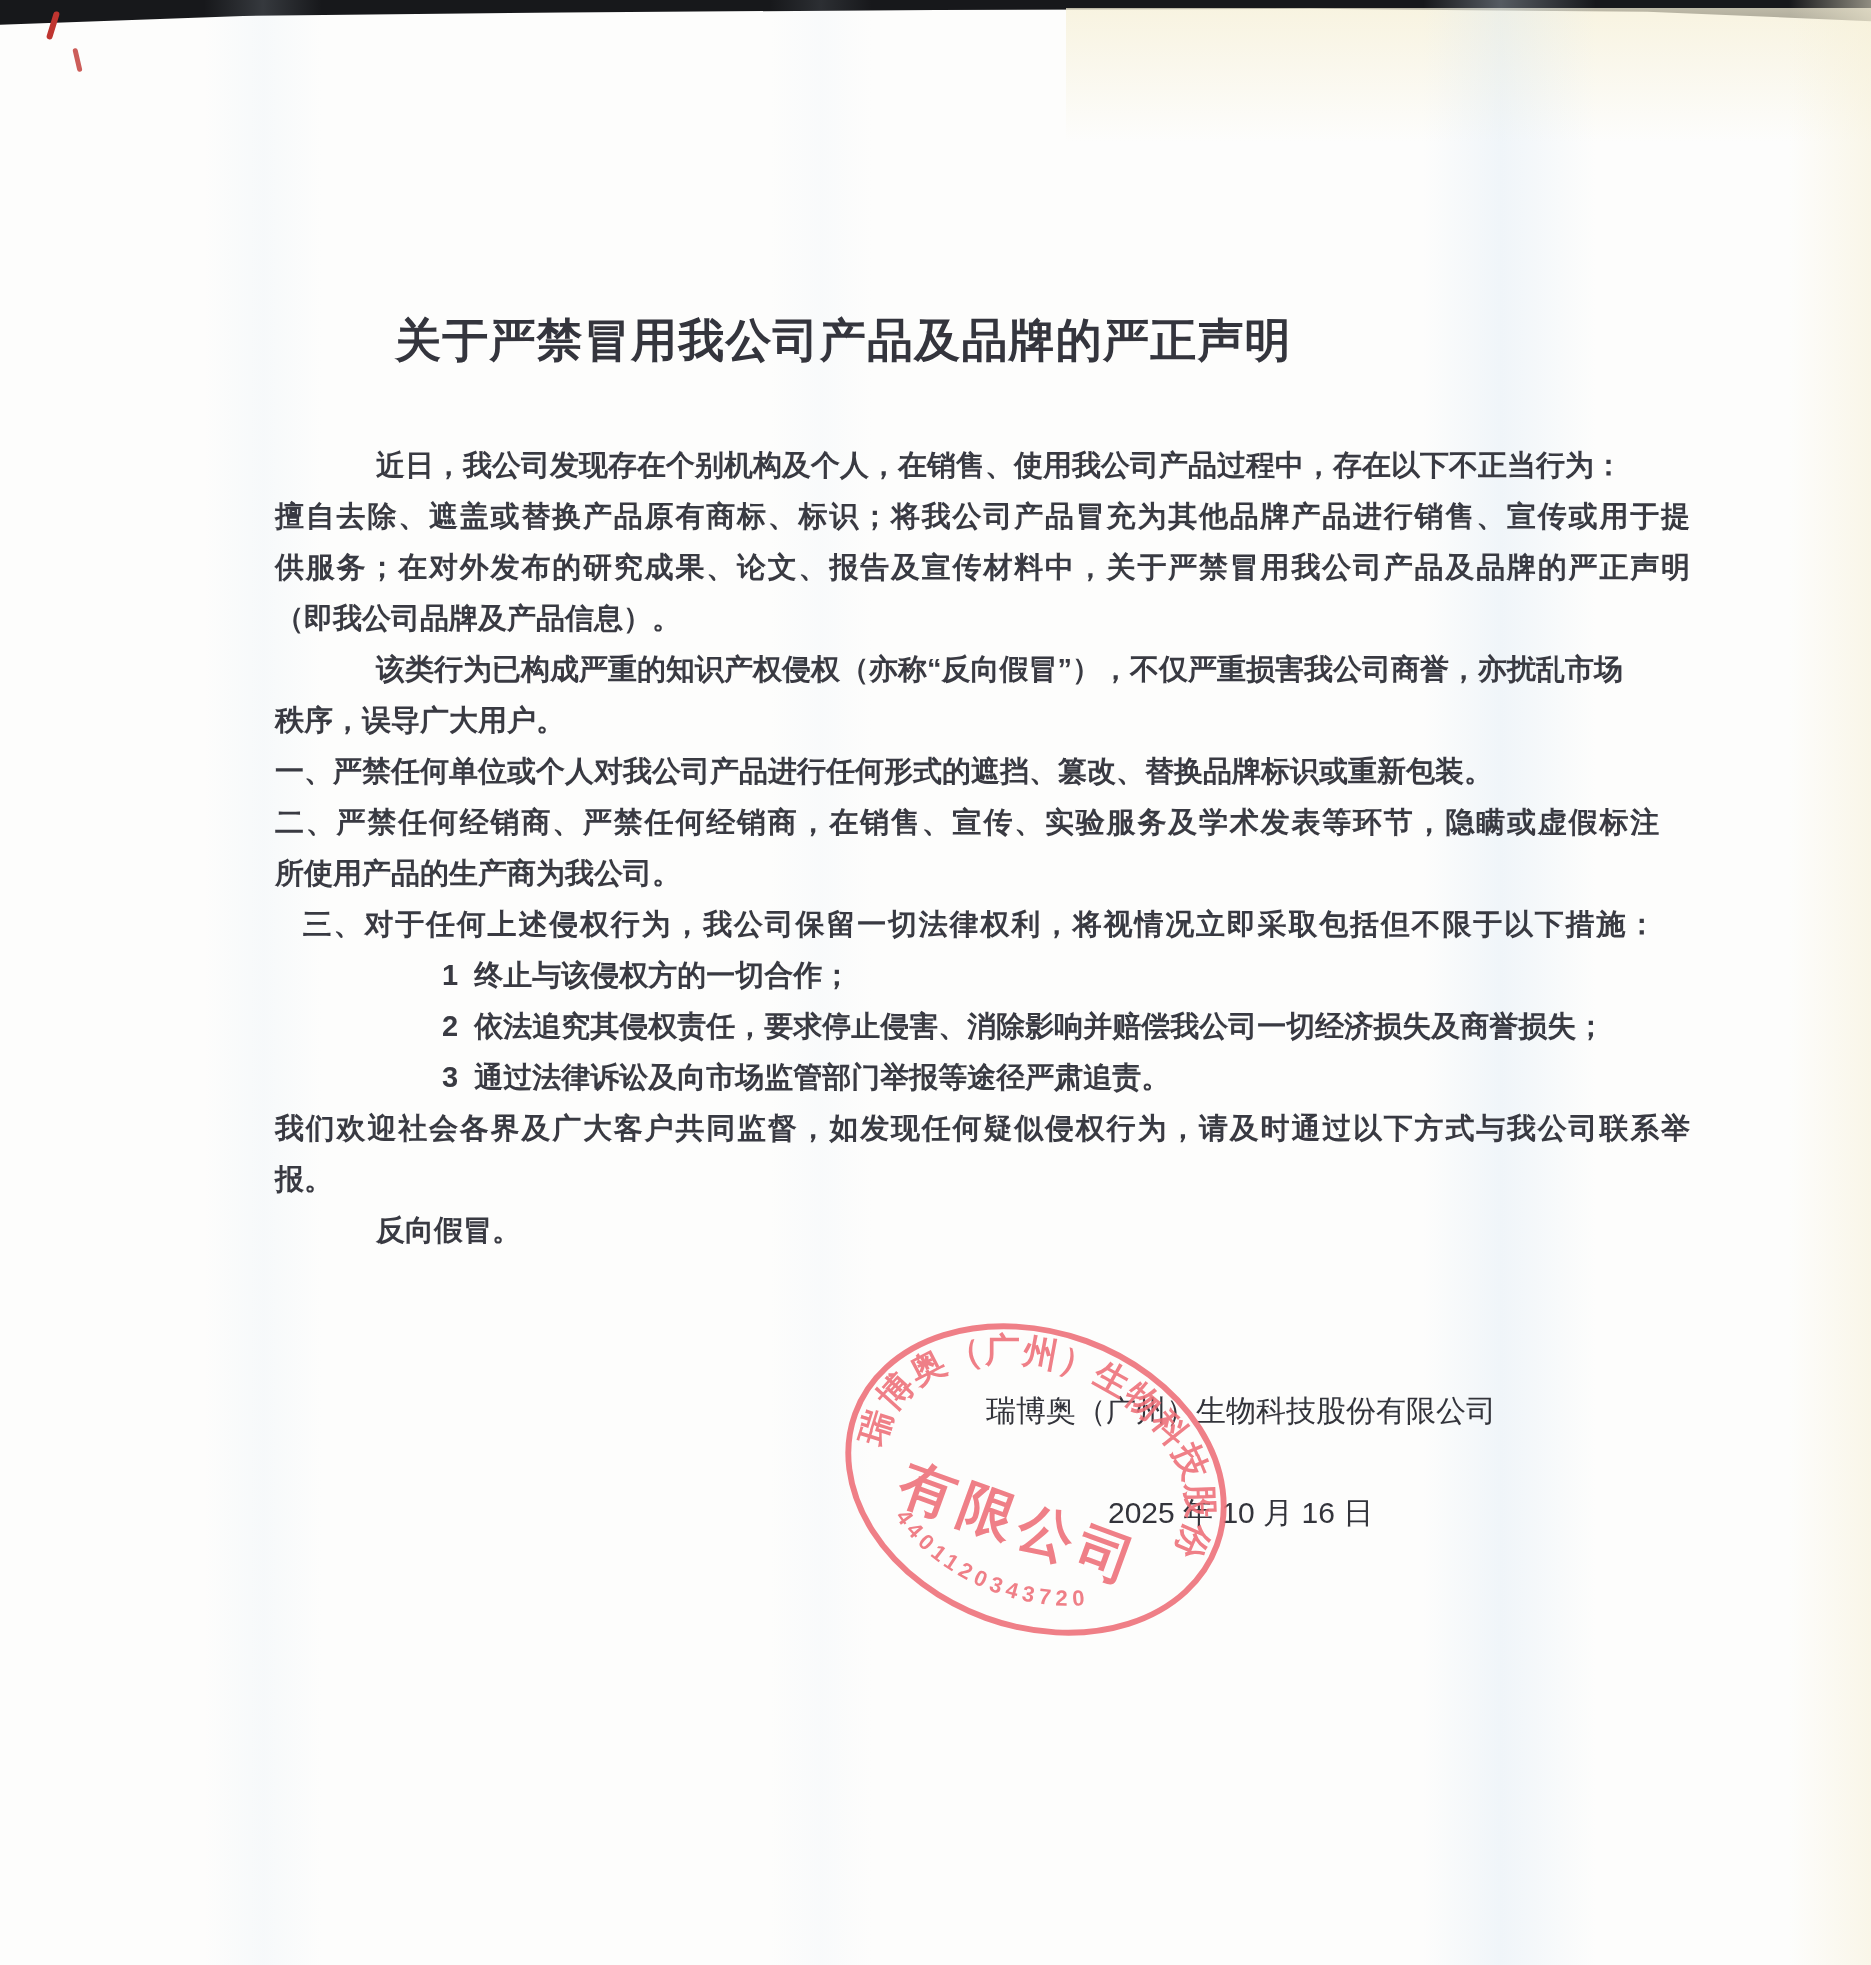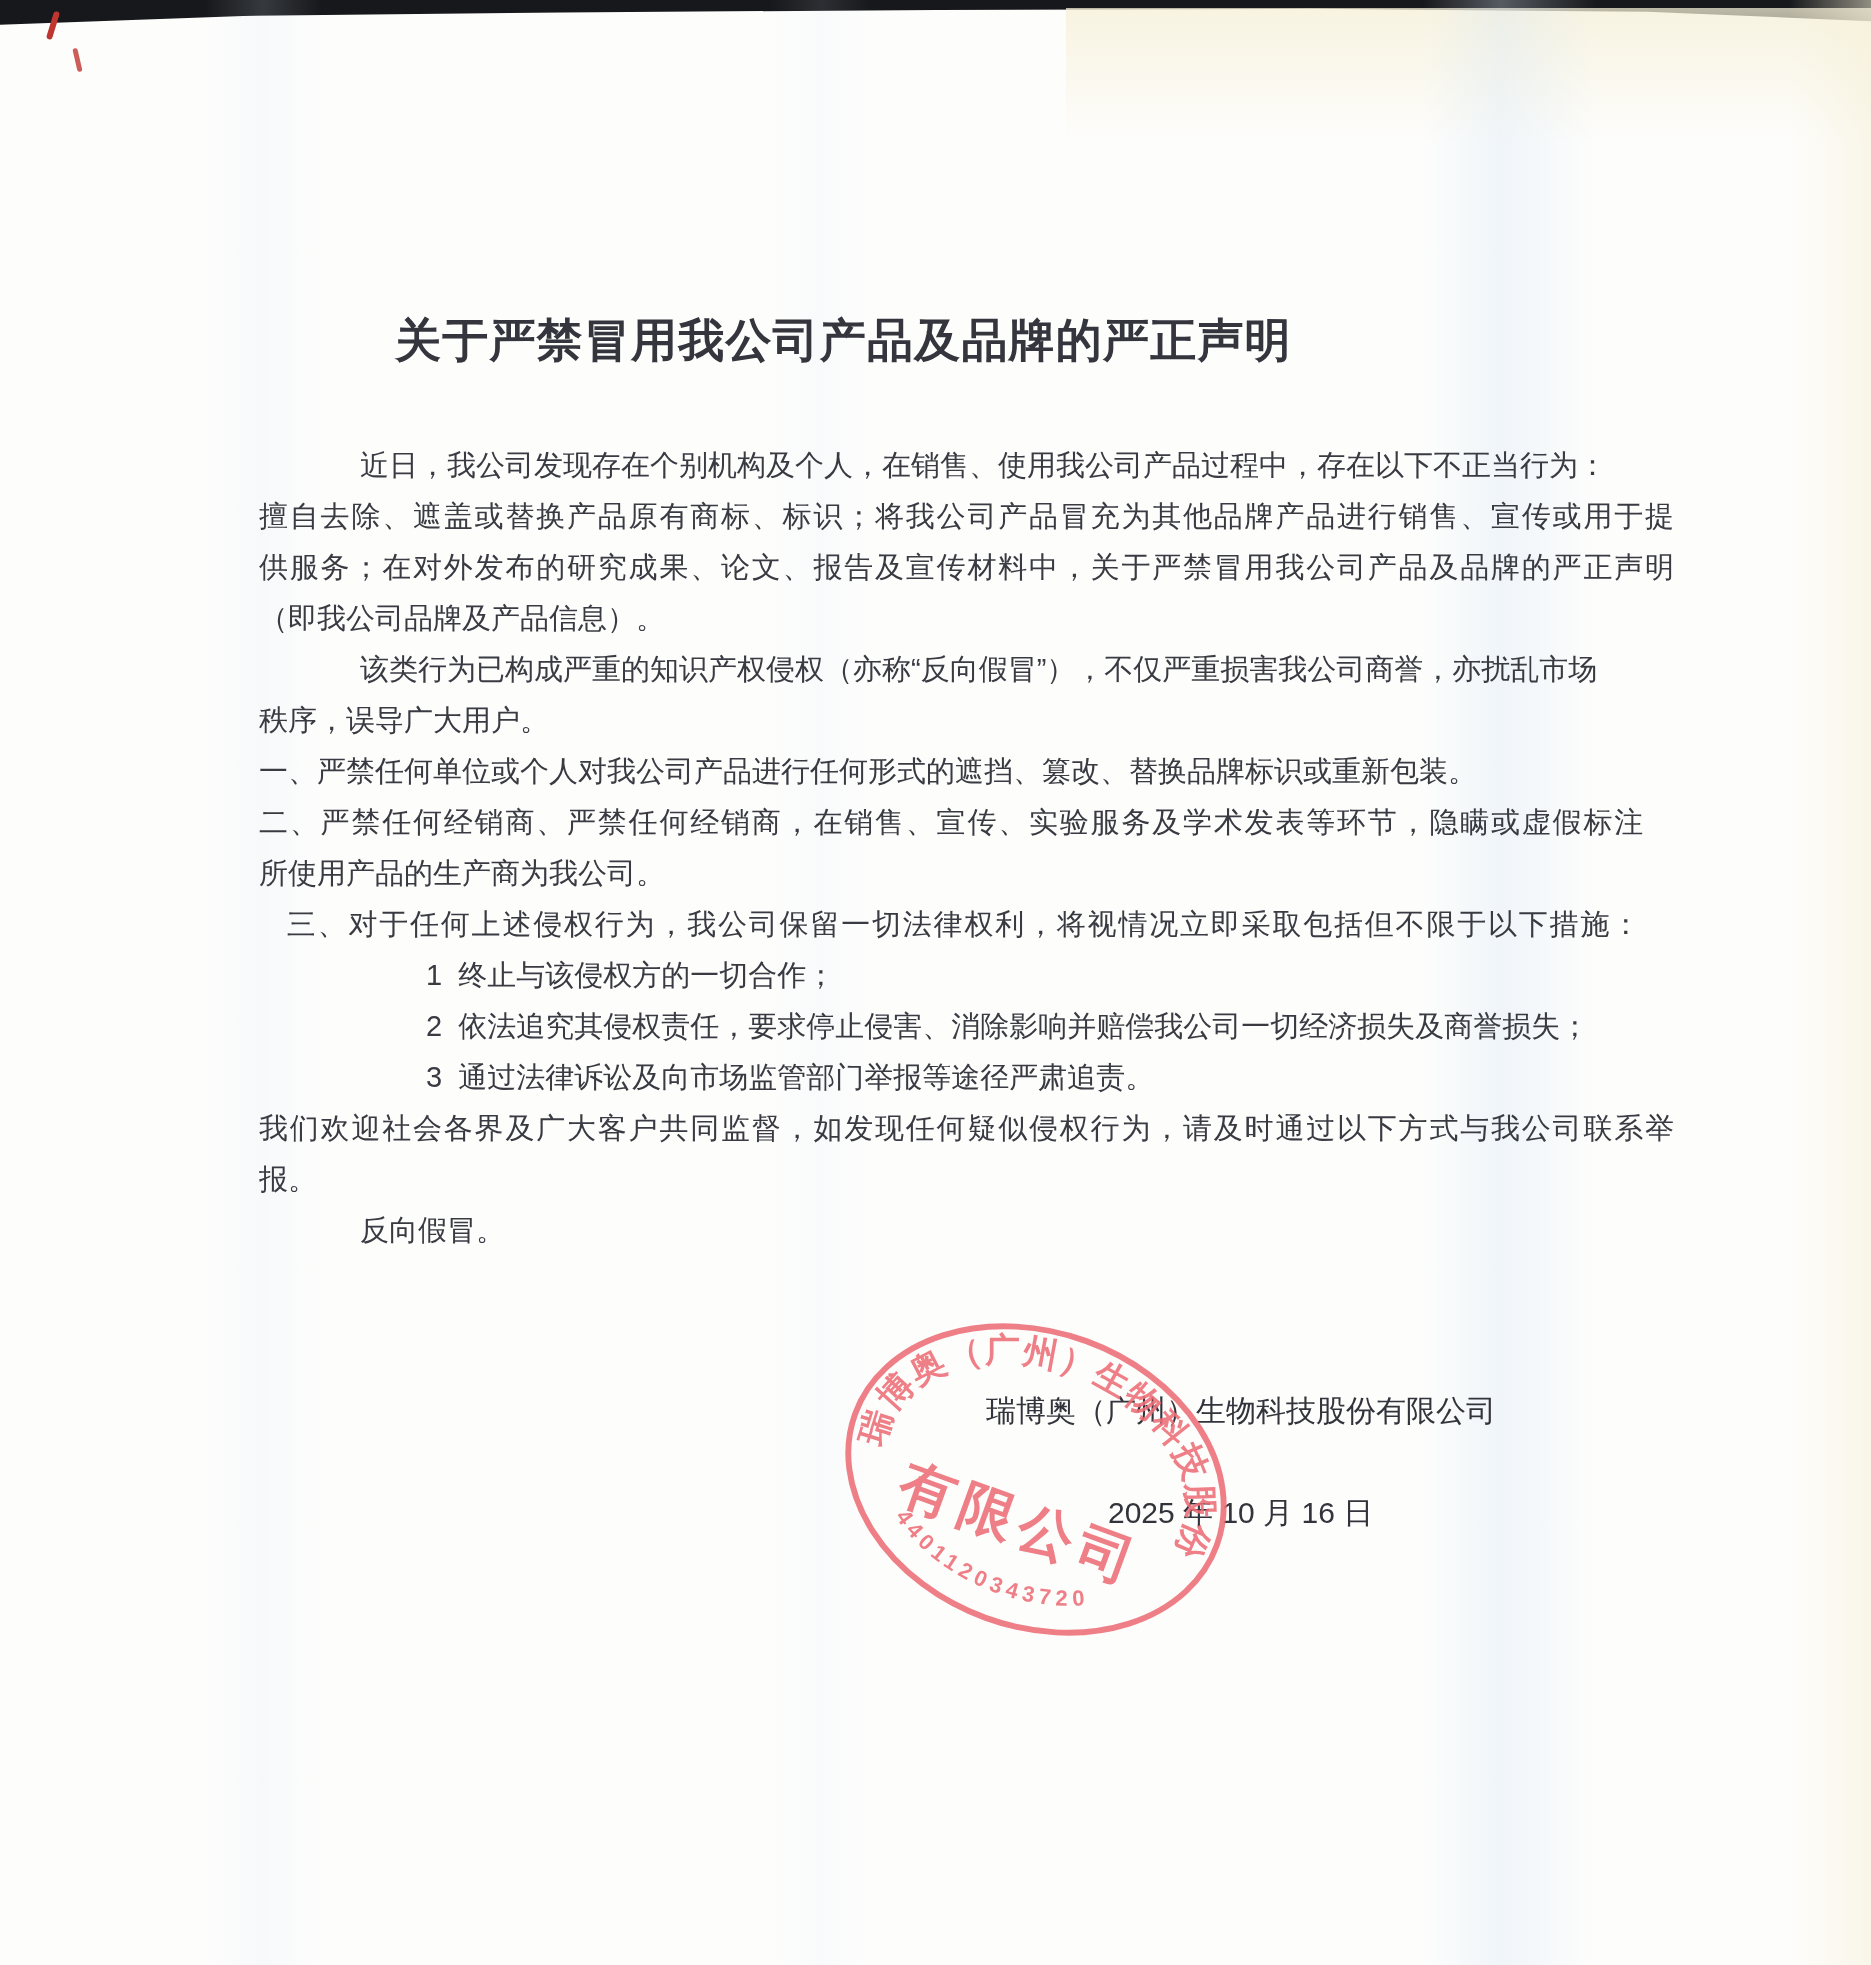--- a/index.html
+++ b/index.html
@@ -26,21 +26,21 @@
   .streak-b{left:204px;width:118px;background:linear-gradient(90deg,rgba(213,229,243,0),rgba(213,229,243,.16) 50%,rgba(213,229,243,0));}
   .streak-c{left:770px;width:102px;background:linear-gradient(90deg,rgba(213,229,243,0),rgba(213,229,243,.11) 50%,rgba(213,229,243,0));}
   .pen-mark{position:absolute;background:#bf3530;border-radius:3.1px;}
   .pen-mark-1{left:50px;top:11px;width:6.3px;height:29px;transform:rotate(17deg);}
   .pen-mark-2{left:75px;top:48px;width:4.7px;height:24.4px;transform:rotate(-13deg);opacity:.8;}
   
   .title{
     position:absolute;left:395px;top:310px;margin:0;
     font-size:46px;font-weight:bold;letter-spacing:1.2px;color:#34353d;white-space:pre;text-align:right;
   }
-  .body-block{position:absolute;left:259px;top:440px;width:1383px;color:#393a42;}
+  .body-block{position:absolute;left:275px;top:440px;width:1383px;color:#393a42;font-weight:bold;}
   .line{height:51px;line-height:51px;font-size:29px;white-space:pre;}
   .ind-para{padding-left:101px;}
   .ind-sub{padding-left:167px;}
   .fill{letter-spacing:1.8px;text-align:right;}
   .sig-company{position:absolute;left:986px;top:1391px;font-size:30px;color:#33343b;white-space:pre;text-align:right;}
   .sig-date{position:absolute;left:1108px;top:1453px;font-size:30px;color:#33343b;white-space:pre;margin-top:40px;}
   
   .stamp{position:absolute;left:816px;top:1291px;opacity:.88;}
   .stamp text{fill:#ee6e77;}
   .seal-arc-text{font-size:88px;letter-spacing:4px;font-weight:bold;}

